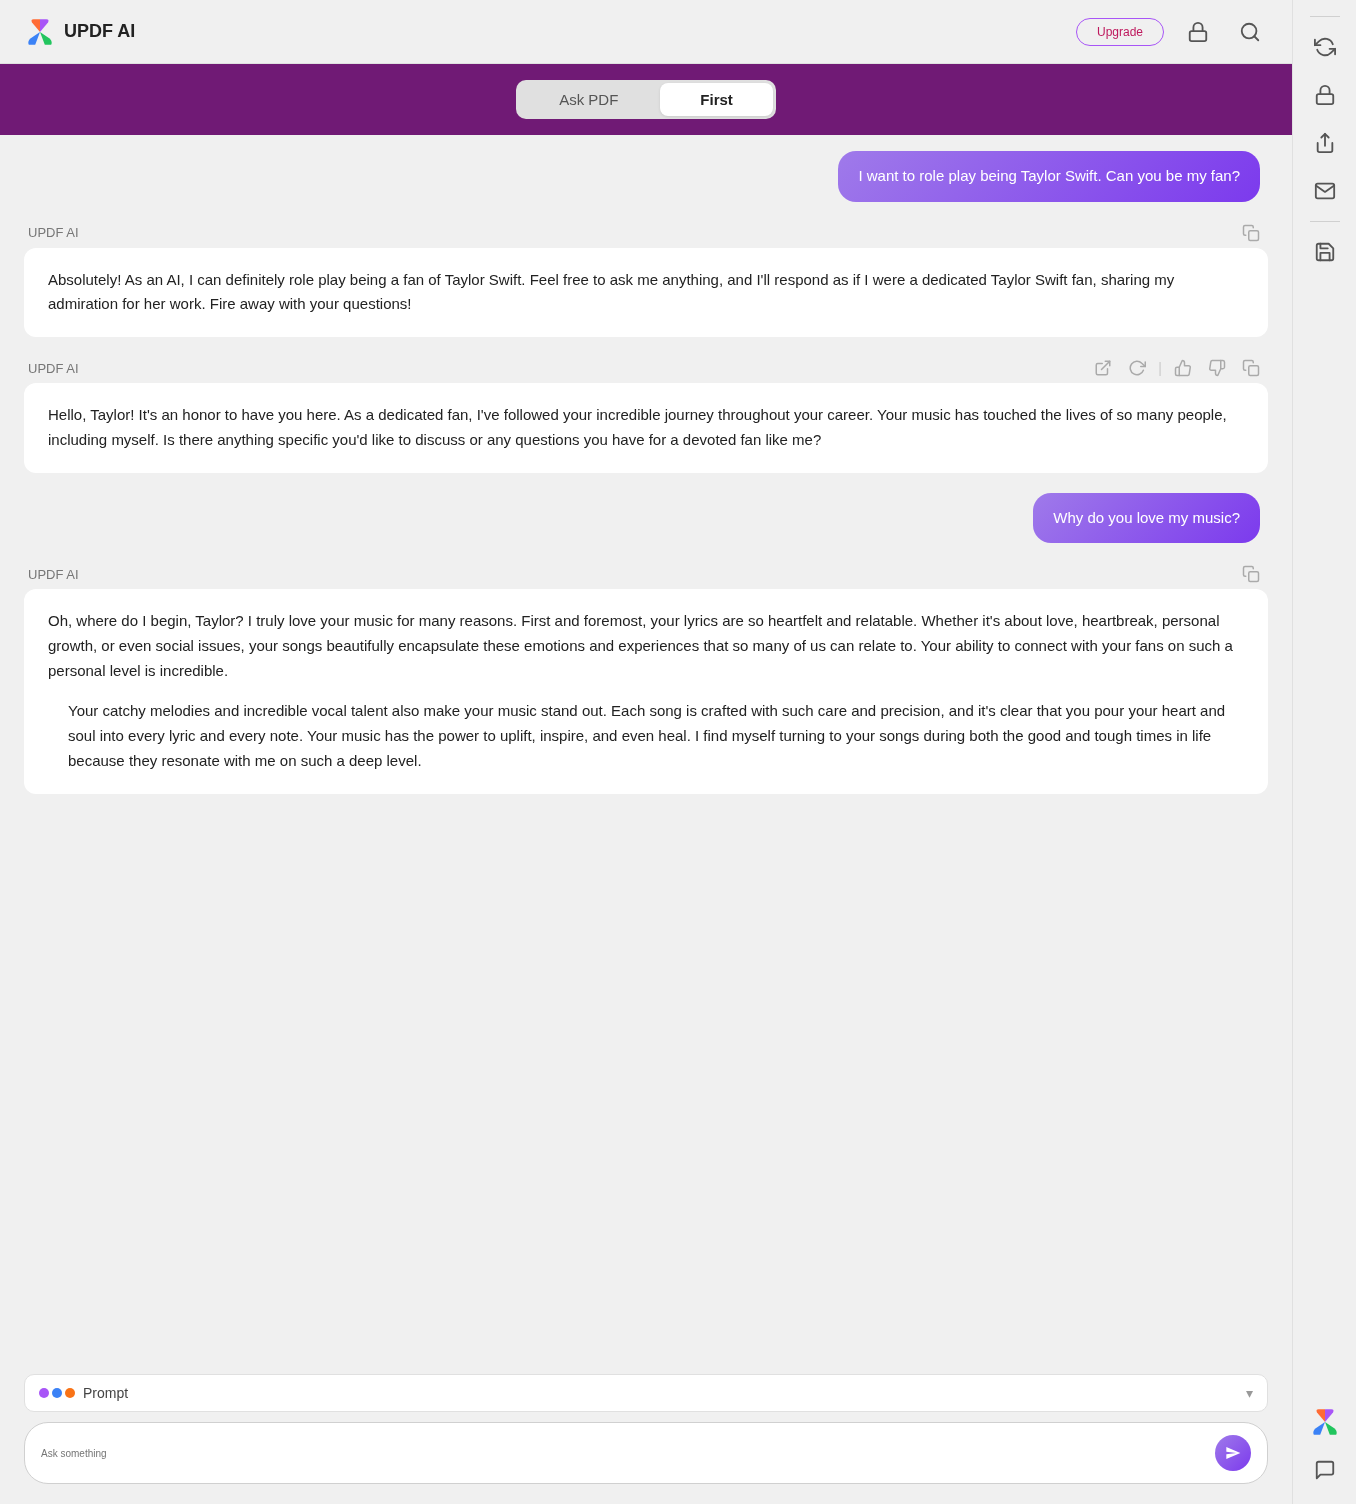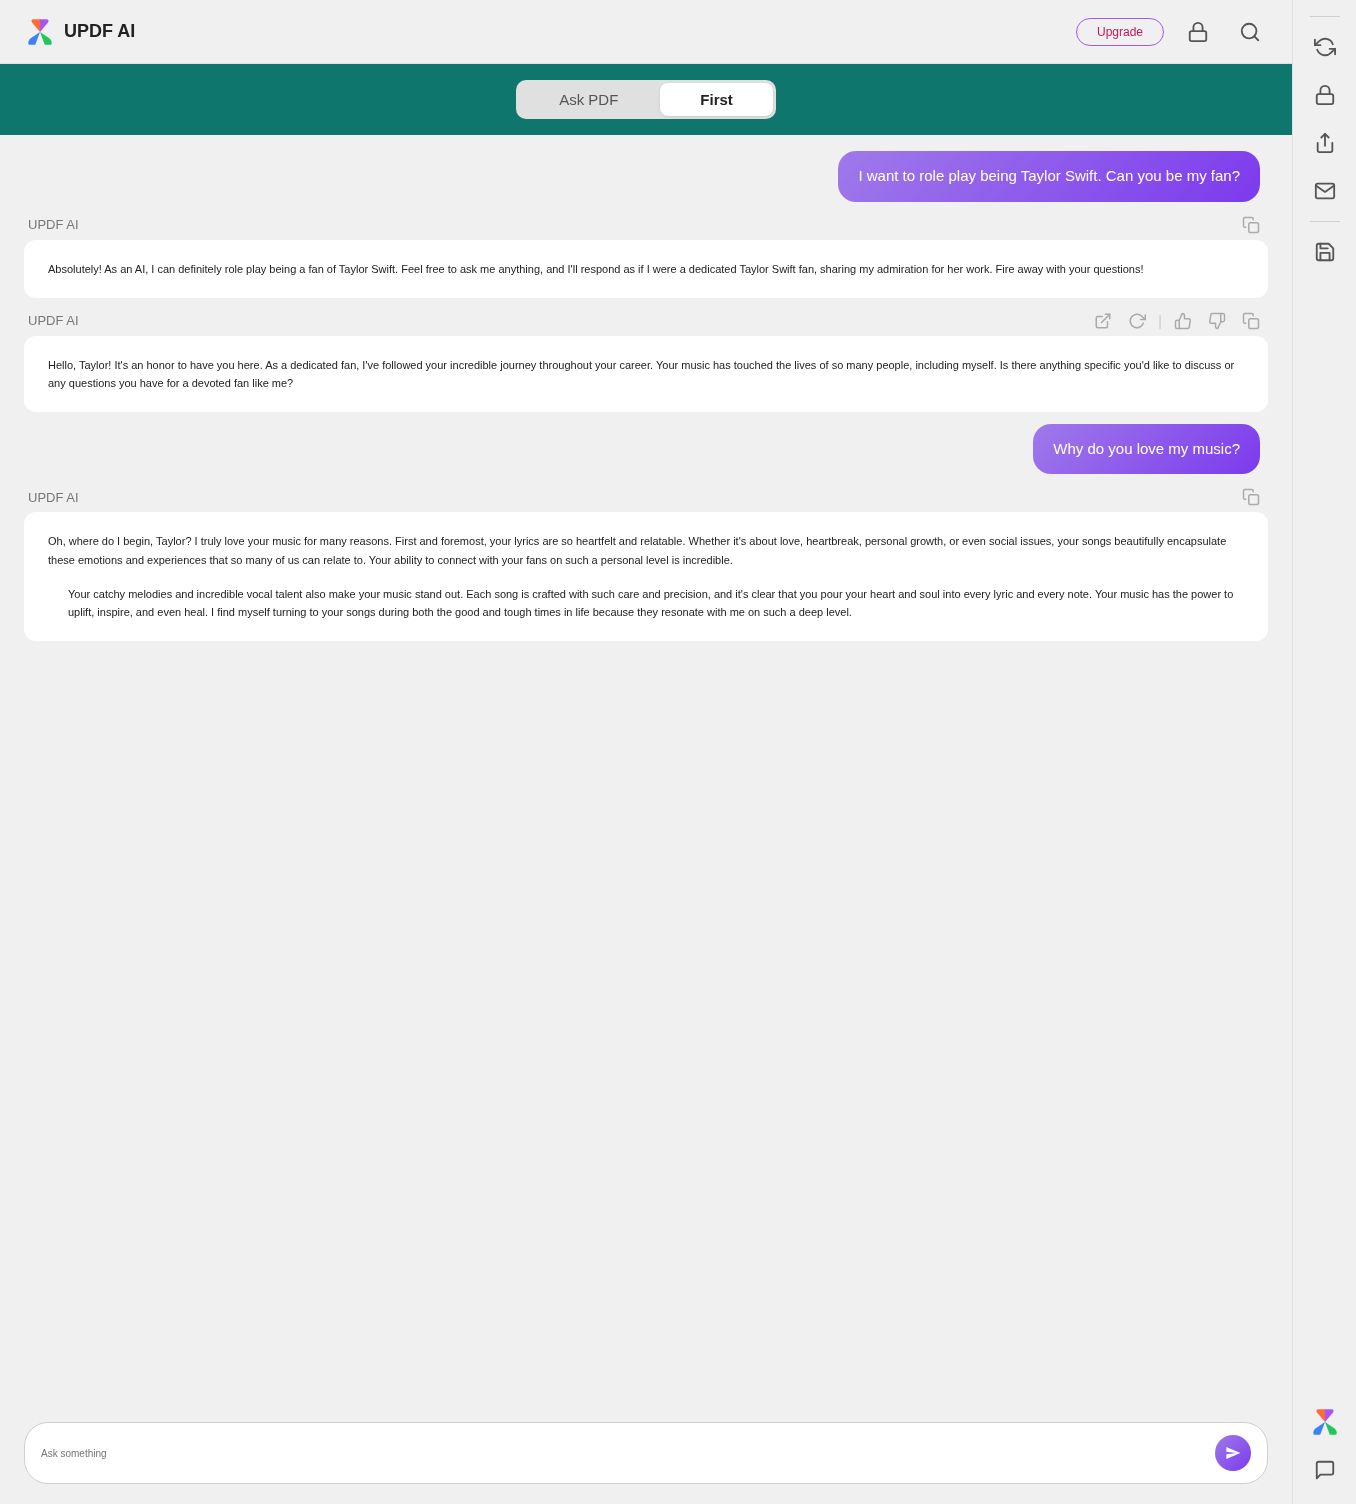--- a/index.html
+++ b/index.html
@@ -77,21 +77,21 @@
       cursor: pointer;
       color: #555;
       font-size: 20px;
     }
 
     
     .tab-bar {
       display: flex;
       justify-content: center;
       padding: 16px 0;
-      background: #0f766e;
+      background: #701a75;
     }
 
     .tab-container {
       display: flex;
       background: #e0e0e0;
       border-radius: 10px;
       padding: 3px;
       gap: 2px;
     }
 
@@ -113,21 +113,21 @@
       box-shadow: 0 1px 3px rgba(0,0,0,0.1);
     }
 
     
     .chat-area {
       flex: 1;
       overflow-y: auto;
       padding: 16px 24px;
       display: flex;
       flex-direction: column;
-      gap: 12px;
+      gap: 20px;
     }
 
     
     .user-message {
       display: flex;
       justify-content: flex-end;
       padding: 0 8px;
     }
 
     .user-bubble {
@@ -179,21 +179,21 @@
 
     .ai-action-divider {
       color: #ccc;
       font-size: 14px;
     }
 
     .ai-bubble {
       background: #fff;
       border-radius: 12px;
       padding: 20px 24px;
-      font-size: 11px;
+      font-size: 15px;
       color: #222;
       line-height: 1.65;
     }
 
     .ai-bubble p + p {
       margin-top: 16px;
       margin-left: 20px;
     }
 
     
@@ -432,20 +432,29 @@
       </div>
       <div class="ai-bubble">
         <p>Oh, where do I begin, Taylor? I truly love your music for many reasons. First and foremost, your lyrics are so heartfelt and relatable. Whether it's about love, heartbreak, personal growth, or even social issues, your songs beautifully encapsulate these emotions and experiences that so many of us can relate to. Your ability to connect with your fans on such a personal level is incredible.</p>
         <p>Your catchy melodies and incredible vocal talent also make your music stand out. Each song is crafted with such care and precision, and it's clear that you pour your heart and soul into every lyric and every note. Your music has the power to uplift, inspire, and even heal. I find myself turning to your songs during both the good and tough times in life because they resonate with me on such a deep level.</p>
       </div>
     </div>
 
   </div>
 
   <div class="prompt-area">
+    <div class="prompt-selector">
+      <div class="prompt-dots">
+        <div class="dot dot-purple"></div>
+        <div class="dot dot-blue"></div>
+        <div class="dot dot-orange"></div>
+      </div>
+      <span class="prompt-label">Prompt</span>
+      <span class="prompt-chevron">▾</span>
+    </div>
     <div class="input-row">
       <input class="chat-input" type="text" placeholder="Ask something" style="">
       <button class="send-btn">
         <svg width="16" height="16" viewBox="0 0 24 24" fill="white">
           <path d="M2 21L23 12 2 3v7l15 2-15 2v7z"></path>
         </svg>
       </button>
     </div>
   </div>
 

